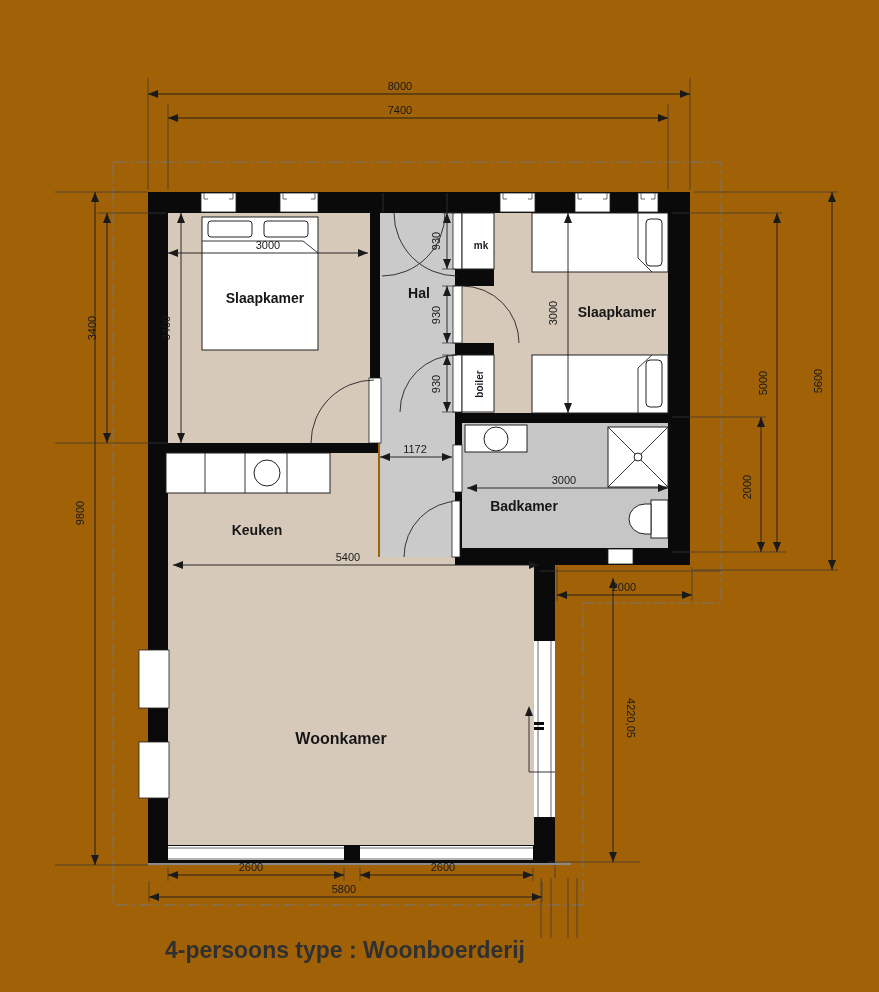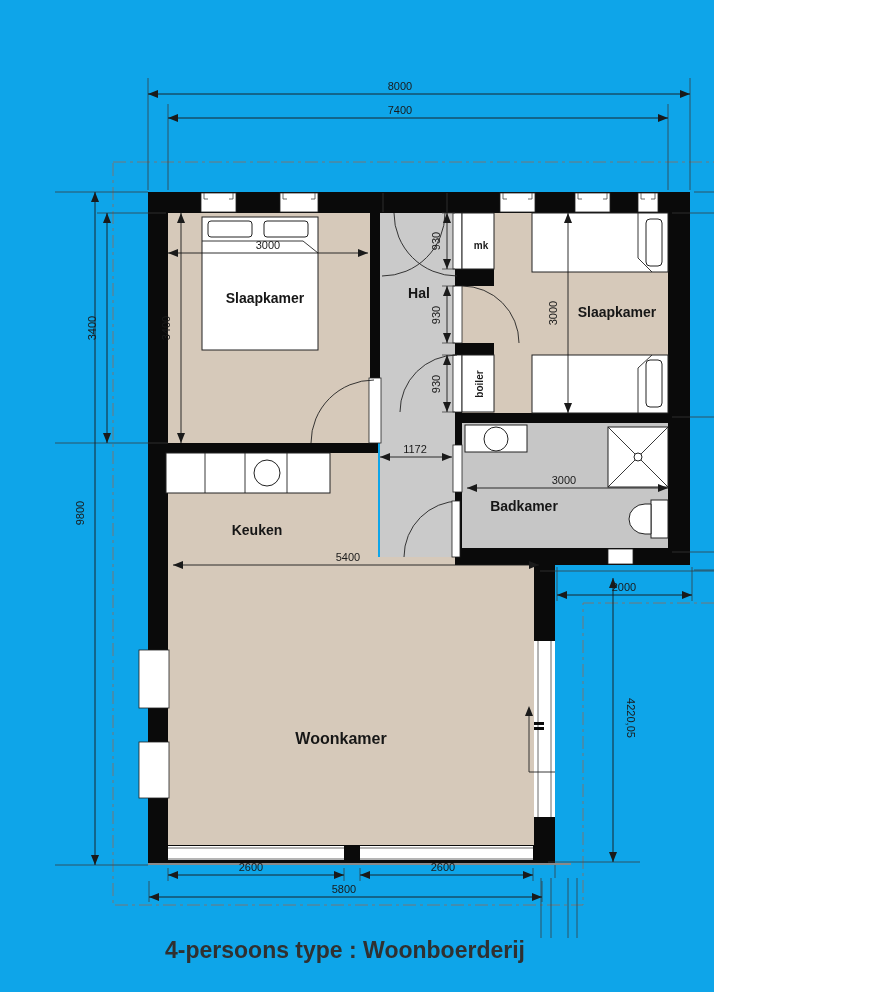--- a/index.html
+++ b/index.html
@@ -1,16 +1,16 @@
 <!DOCTYPE html>
 <html><head>
 <meta charset="utf-8">
 <style>
   html,body{margin:0;padding:0;background:#ffffff;}
-  .page{position:relative;width:714px;height:992px;background:#0ea5e9;overflow:hidden;
+  .page{position:relative;width:879px;height:992px;background:#a16207;overflow:hidden;
         font-family:"Liberation Sans",sans-serif;}
   svg{position:absolute;left:0;top:0;}
   text{font-family:"Liberation Sans",sans-serif;fill:#1a1a1a;}
   .dim{font-size:11px;}
   .room{font-size:14px;font-weight:bold;fill:#161616;}
   .room-big{font-size:16px;font-weight:bold;fill:#161616;}
   .closet{font-size:10px;font-weight:bold;}
   .title{font-size:23px;font-weight:bold;fill:#303030;}
   .wall{fill:#0a0a0a;}
   .thin{stroke:#3a3a3a;stroke-width:0.75;fill:none;}

